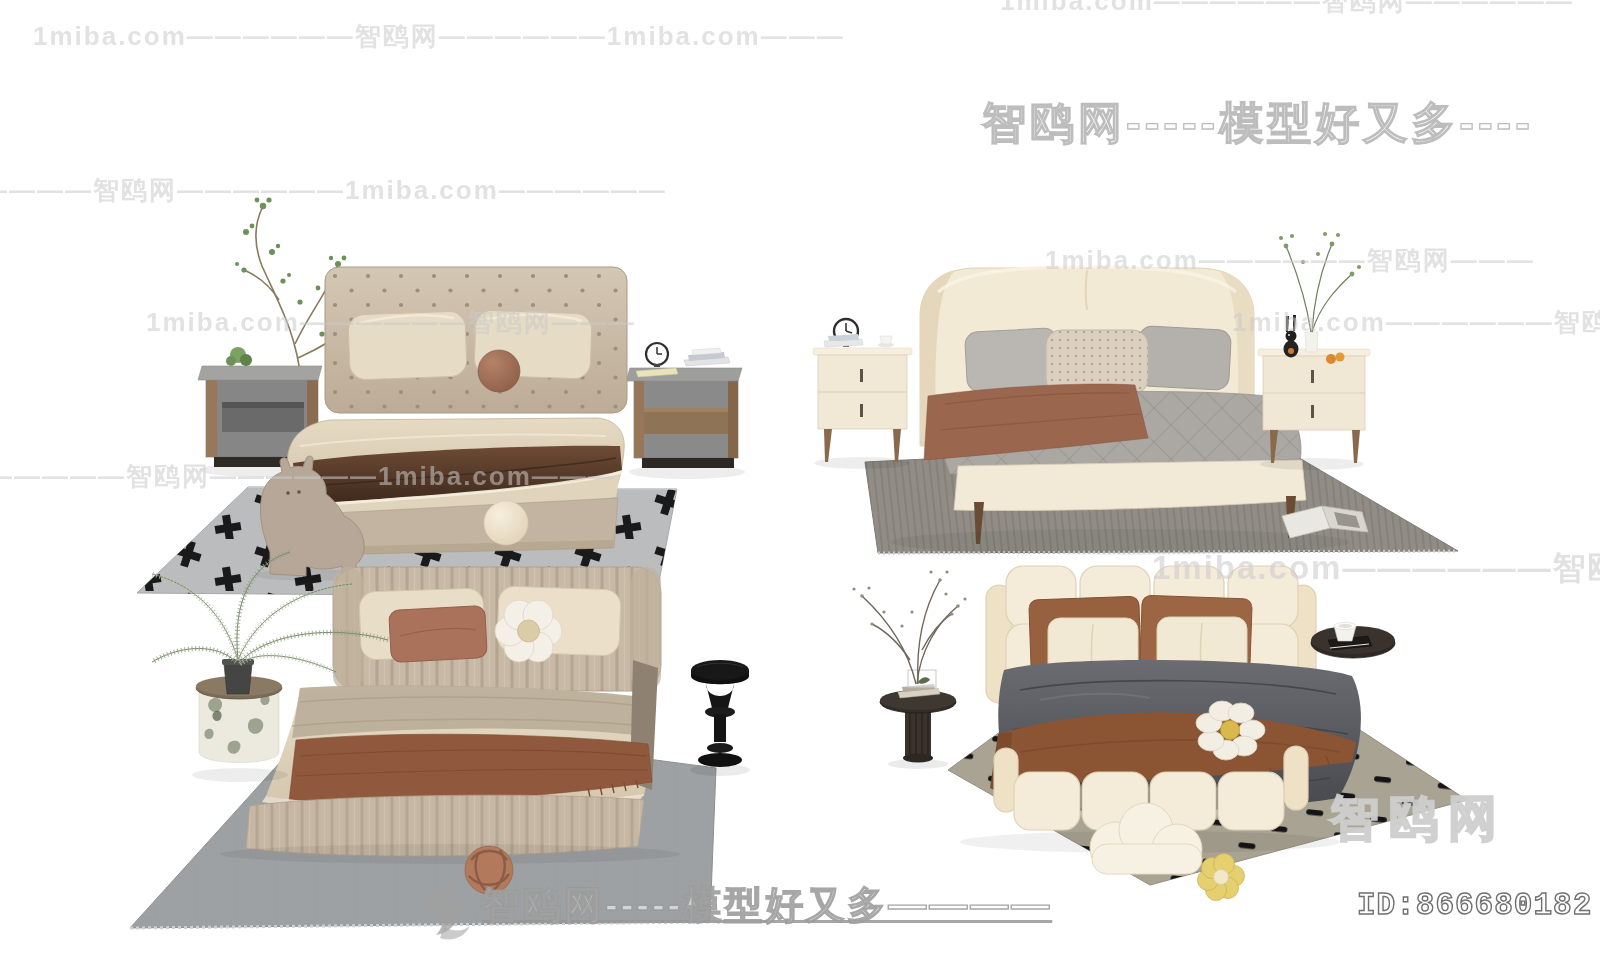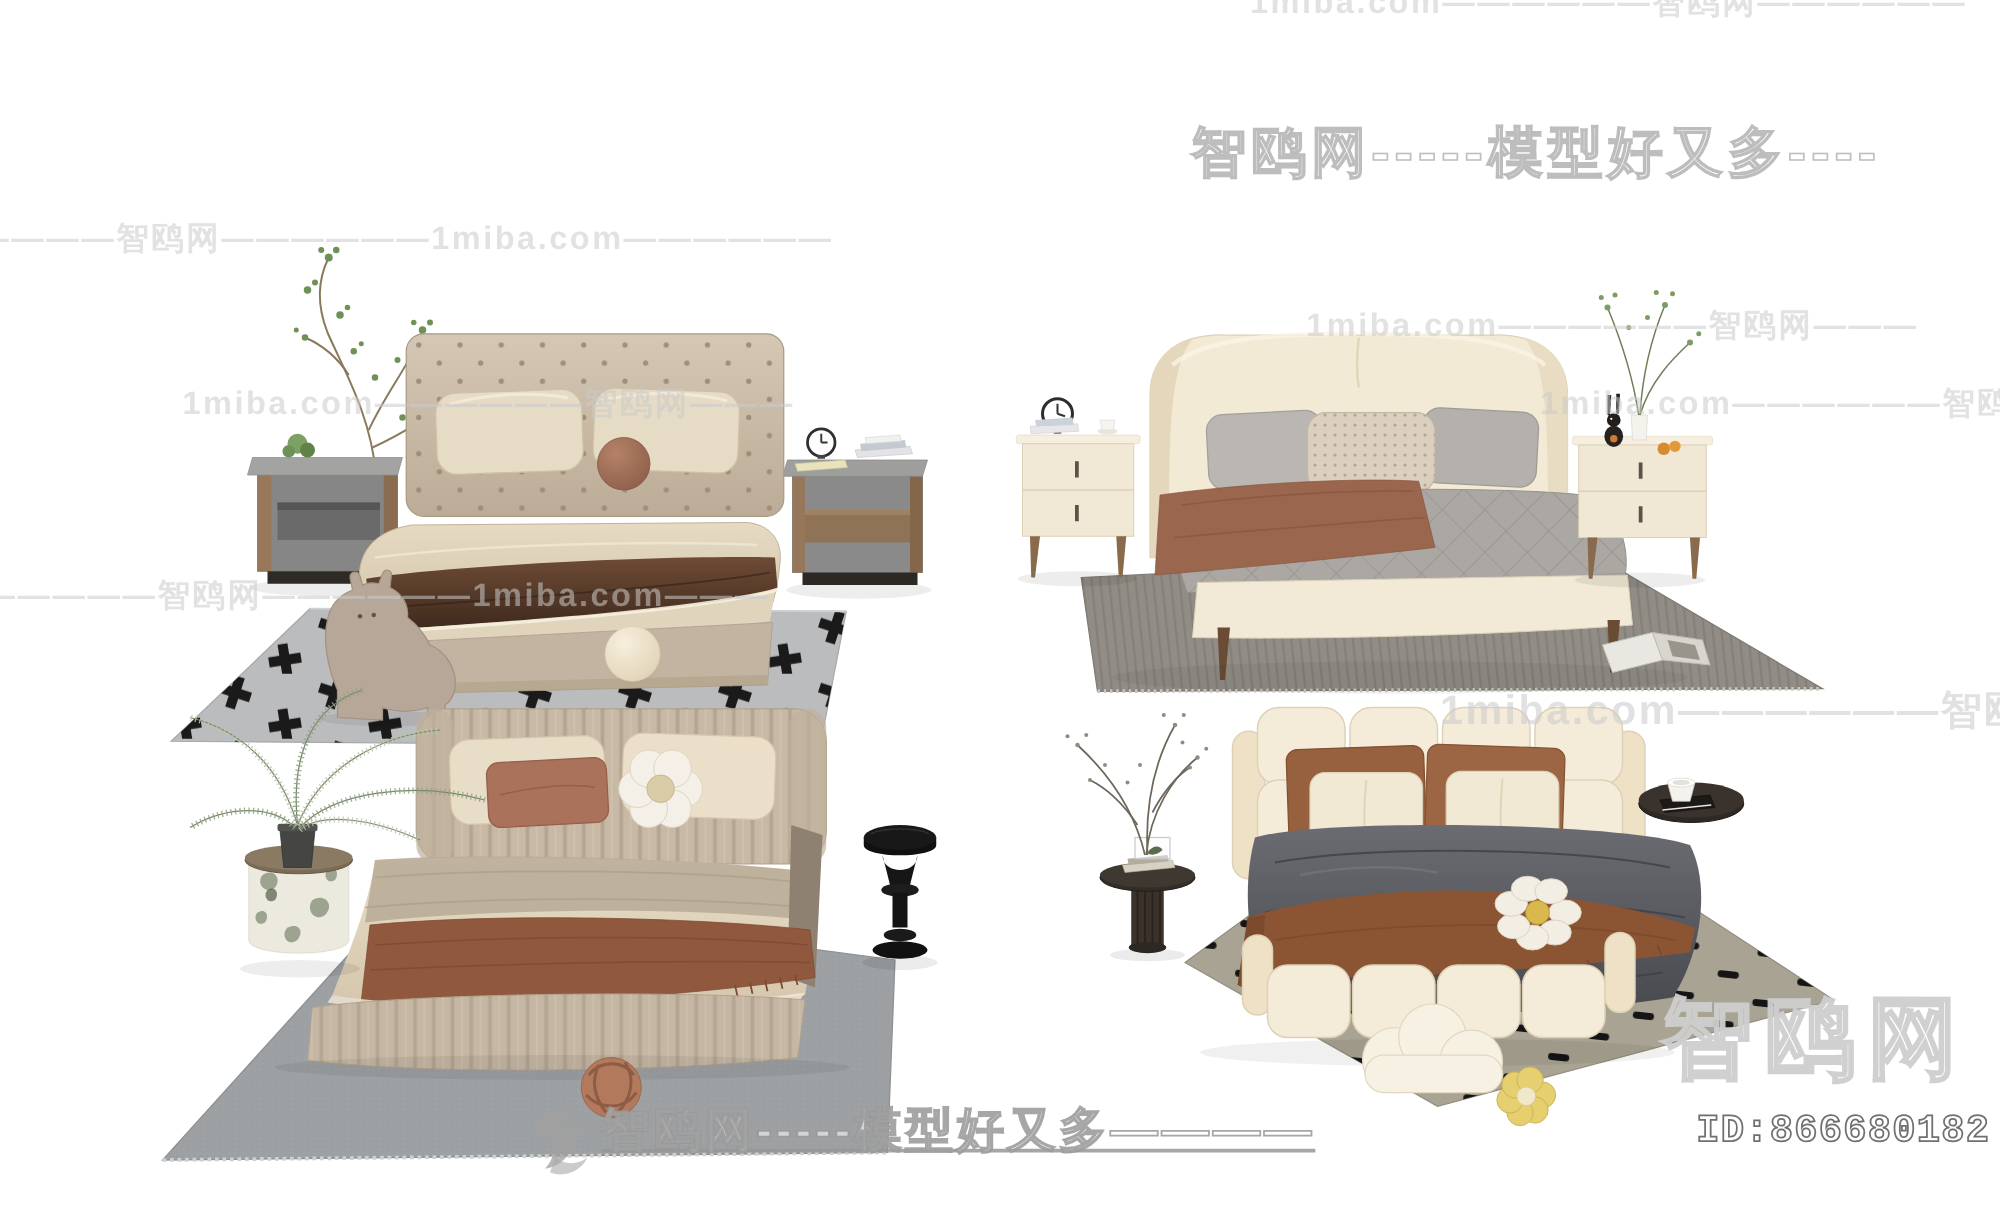--- a/index.html
+++ b/index.html
@@ -2,25 +2,25 @@
 <html><head>
 <meta charset="utf-8">
 <style>
   html,body{margin:0;padding:0;background:#ffffff;}
   .stage{position:relative;width:1600px;height:967px;overflow:hidden;background:#ffffff;
          font-family:"Liberation Sans",sans-serif;}
   .scene-svg{position:absolute;left:0;top:0;width:1600px;height:967px;}
   .wm{position:absolute;white-space:nowrap;pointer-events:none;user-select:none;line-height:1.15;}
   .wm-row{font-size:26px;font-weight:600;letter-spacing:2px;color:rgba(202,202,202,0.55);}
   .wm-row-md{font-size:33px;font-weight:600;letter-spacing:2px;color:rgba(205,205,205,0.6);}
-  .wm-tag{font-size:44px;font-weight:700;letter-spacing:4px;color:rgba(255,255,255,0.5);
+  .wm-tag{font-size:44px;font-weight:700;letter-spacing:4px;color:rgba(255,255,255,0.5);margin-left:29px;
           -webkit-text-stroke:1.3px rgba(172,172,172,0.8);}
   .wm-tag2{font-size:38px;font-weight:700;letter-spacing:3px;color:rgba(255,255,255,0.55);text-decoration:underline;
           -webkit-text-stroke:1.4px rgba(150,150,150,0.85);}
-  .wm-big{font-size:72px;font-weight:700;letter-spacing:10px;color:rgba(255,255,255,0.15);
+  .wm-big{font-size:49px;font-weight:700;letter-spacing:10px;color:rgba(255,255,255,0.15);
           -webkit-text-stroke:2.2px rgba(205,205,205,0.95);}
   .wm-id{font-size:31px;font-weight:700;letter-spacing:1px;color:#ffffff;font-family:Liberation Mono, monospace;
          -webkit-text-stroke:1.4px rgba(100,100,100,0.92);}
   .wm-bird{position:absolute;pointer-events:none;}
 </style>
 </head>
 <body>
 
 <div class="stage">
 
@@ -560,20 +560,21 @@
       <g>
         <path d="M1334,626 L1356,626 L1352,641 L1338,641 Z" fill="#f4f2ed" stroke="#cfccc5" stroke-width="0.6"></path>
         <ellipse cx="1345" cy="626" rx="11" ry="3.6" fill="#ffffff" stroke="#d8d5ce" stroke-width="0.6"></ellipse>
         <ellipse cx="1345" cy="626" rx="7" ry="2.2" fill="#e4e1da"></ellipse>
       </g>
     </g>
   </g>
 </svg>
 
 <div class="wm wm-row" style="left:1000px; top:-13px">1miba.com——————智鸥网——————</div>
+<div class="wm wm-row" style="left:33px;   top:22px">1miba.com——————智鸥网——————1miba.com———</div>
 <div class="wm wm-tag" style="left:953px;  top:98px">智鸥网-----模型好又多----</div>
 <div class="wm wm-row" style="left:-75px;  top:176px">——————智鸥网——————1miba.com——————</div>
 <div class="wm wm-row" style="left:1045px; top:246px">1miba.com——————智鸥网———</div>
 <div class="wm wm-row" style="left:146px;  top:308px">1miba.com——————智鸥网———</div>
 <div class="wm wm-row" style="left:1232px; top:308px">1miba.com——————智鸥网</div>
 <div class="wm wm-row" style="left:-42px;  top:462px">——————智鸥网——————1miba.com———</div>
 <div class="wm wm-row-md" style="left:1152px; top:549px">1miba.com——————智鸥网——————</div>
 
 <svg class="wm-bird" style="left:424px; top:880px" width="56" height="62" viewBox="0 0 56 62" xmlns="http://www.w3.org/2000/svg">
   <path d="M4,18 C14,8 26,6 34,11 C28,14 25,18 24,23 C33,16 45,17 51,24 C43,24 38,27 35,33

